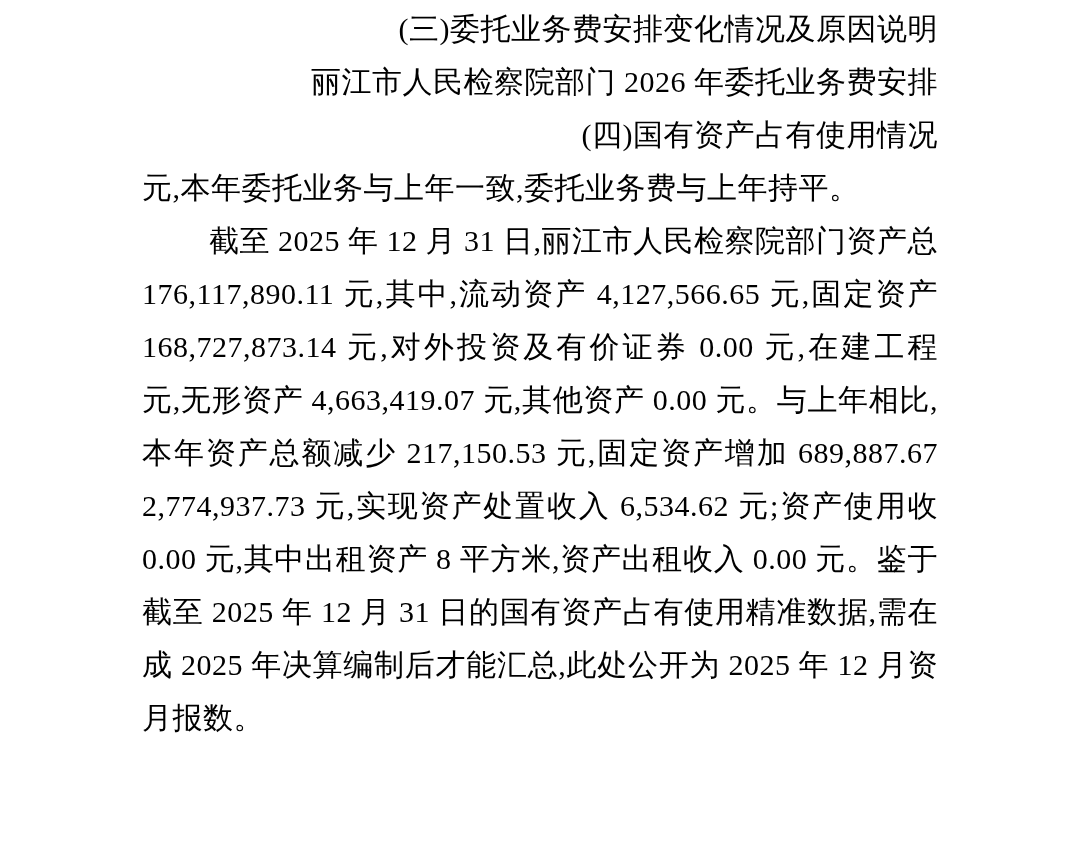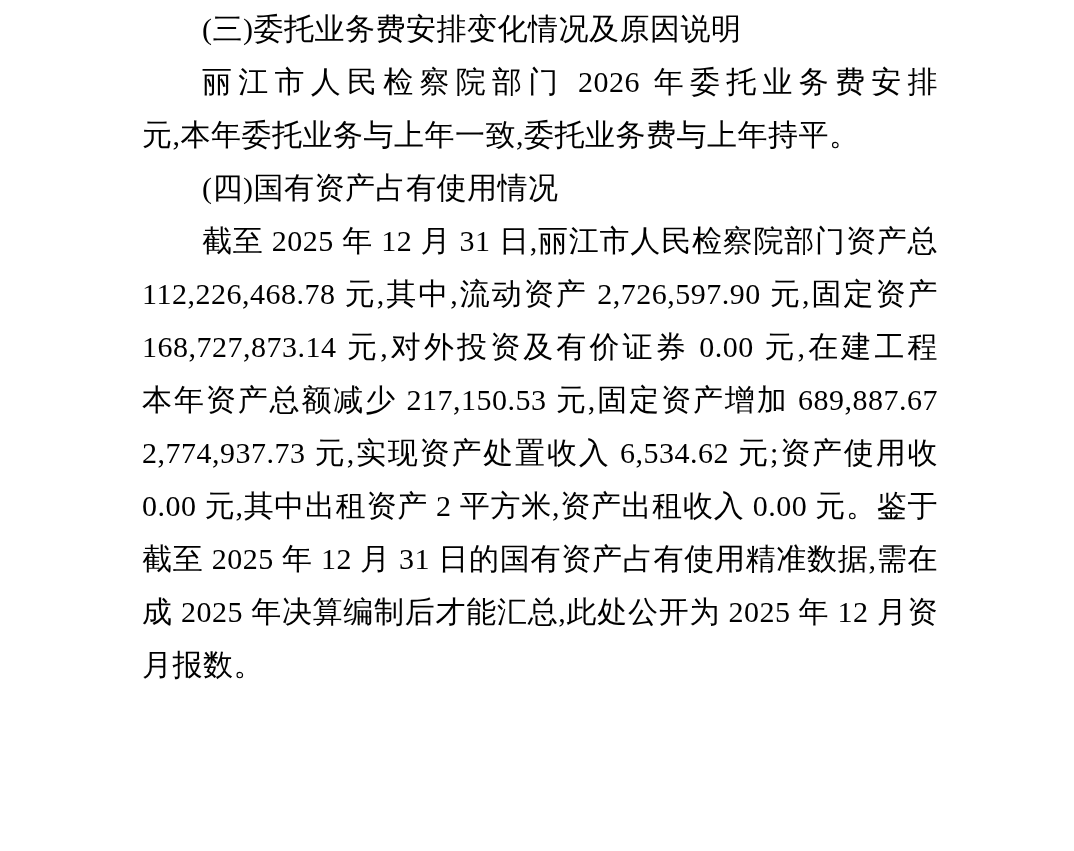--- a/index.html
+++ b/index.html
@@ -24,32 +24,34 @@
     line-height: 53px;
     overflow: hidden;
     letter-spacing: 0.5px;
   }
   .just {
     text-align: justify;
     text-align-last: justify;
   }
   .indent {
     text-indent: 2em;
+    text-align: right;
   }
 </style>
 </head>
 <body>
 
 <div class="page">
   <div class="line indent">(三)委托业务费安排变化情况及原因说明</div>
   <div class="line indent just">丽江市人民检察院部门 2026 年委托业务费安排 49,645.00</div>
+  <div class="line indent">(四)国有资产占有使用情况</div>
   <div class="line">元,本年委托业务与上年一致,委托业务费与上年持平。</div>
-  <div class="line indent">(四)国有资产占有使用情况</div>
   <div class="line indent just">截至 2025 年 12 月 31 日,丽江市人民检察院部门资产总额</div>
-  <div class="line just">112,226,468.78 元,其中,流动资产 2,726,597.90 元,固定资产</div>
+  <div class="line just">176,117,890.11 元,其中,流动资产 4,127,566.65 元,固定资产</div>
   <div class="line just">168,727,873.14 元,对外投资及有价证券 0.00 元,在建工程 0.00</div>
+  <div class="line just">元,无形资产 4,663,419.07 元,其他资产 0.00 元。与上年相比,</div>
   <div class="line just">本年资产总额减少 217,150.53 元,固定资产增加 689,887.67 元。</div>
   <div class="line just">2,774,937.73 元,实现资产处置收入 6,534.62 元;资产使用收入</div>
-  <div class="line just">0.00 元,其中出租资产 2 平方米,资产出租收入 0.00 元。鉴于</div>
+  <div class="line just">0.00 元,其中出租资产 8 平方米,资产出租收入 0.00 元。鉴于</div>
   <div class="line just">截至 2025 年 12 月 31 日的国有资产占有使用精准数据,需在完</div>
   <div class="line just">成 2025 年决算编制后才能汇总,此处公开为 2025 年 12 月资产</div>
   <div class="line">月报数。</div>
 </div>
 
 </body></html>

